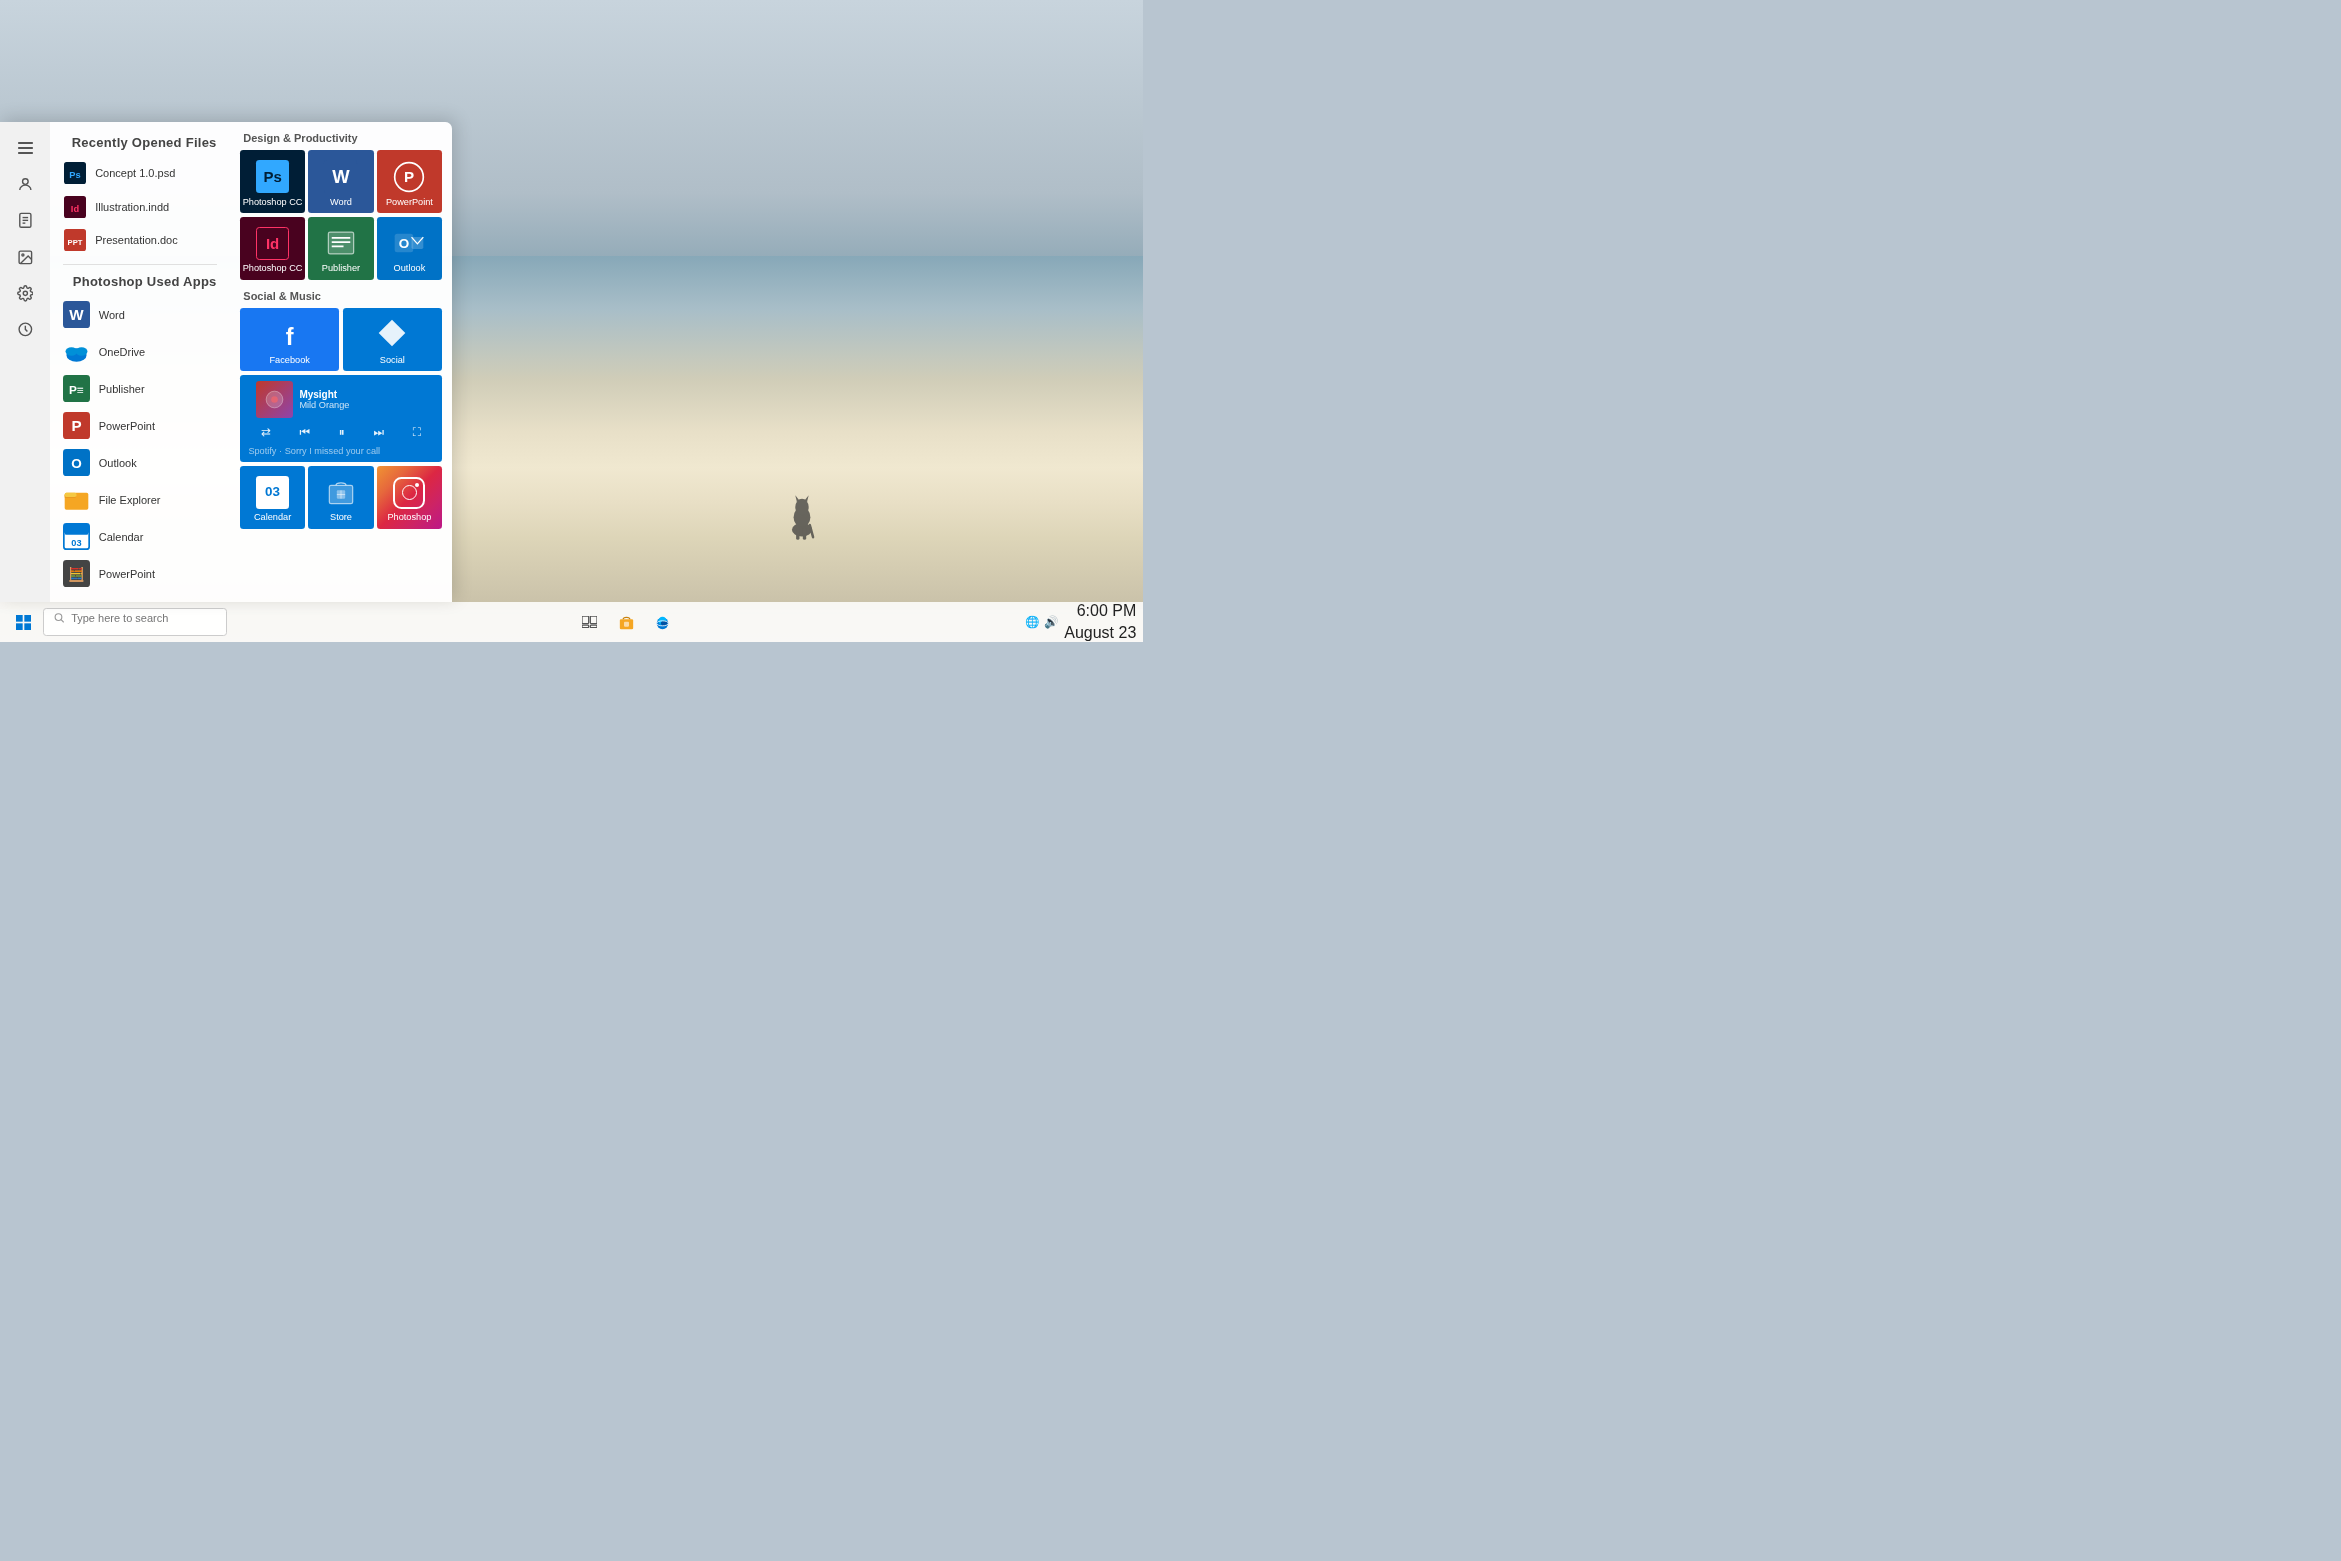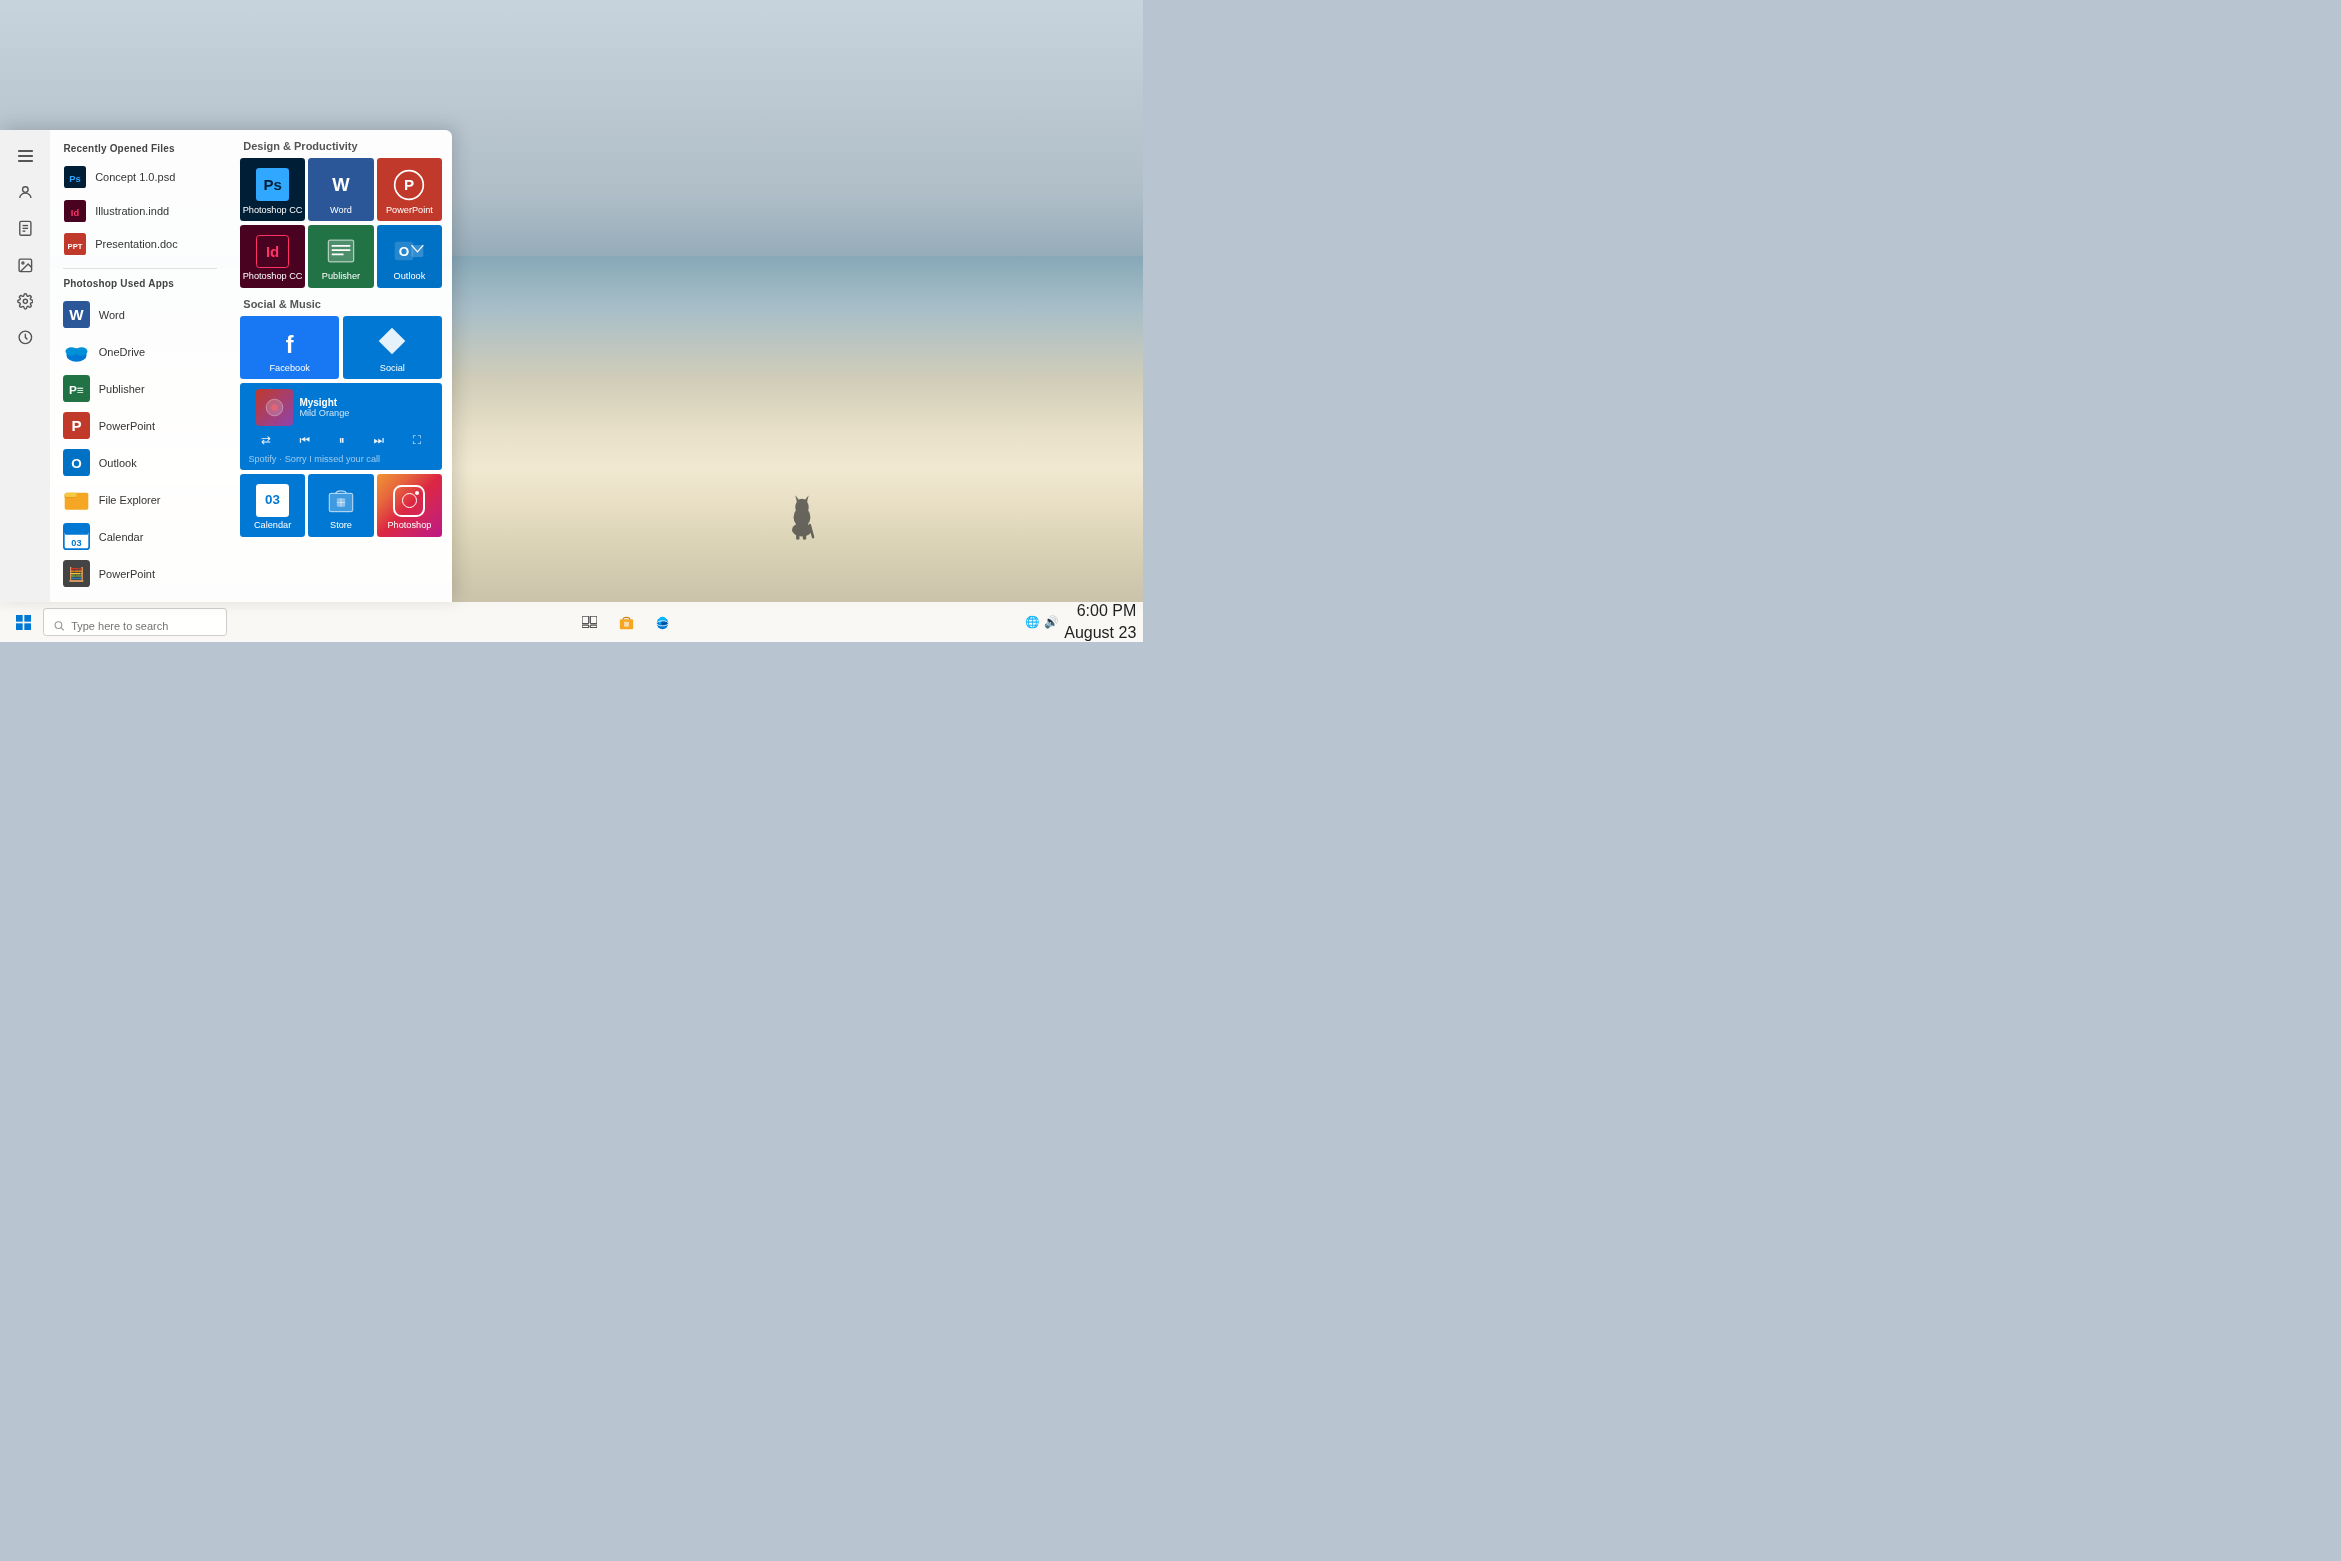--- a/index.html
+++ b/index.html
@@ -64,21 +64,21 @@
       align-items: center;
       justify-content: center;
       border-radius: 3.3px;
       cursor: pointer;
       color: #333;
       font-size: 15px;
     }
 
     .search-bar {
       display: flex;
-      align-items: flex-end;
+      align-items: flex-start;
       background: rgba(255,255,255,0.9);
       border: 0.8px solid #ccc;
       border-radius: 3.3px;
       padding: 3.3px 10px;
       width: 184px;
       height: 28.4px;
       gap: 6.7px;
     }
 
     .search-bar input {
@@ -167,25 +167,26 @@
     }
 
     
     .start-left {
       width: 180px;
       padding: 10px 6.7px;
       overflow-y: auto;
     }
 
     .section-label {
-      font-size: 10px;
+      font-size: 13px;
       font-weight: 600;
       color: #444;
       padding: 3.3px 6.7px 6.7px 6.7px;
       letter-spacing: 0.02em;
+      text-align: right;
     }
 
     .file-item {
       display: flex;
       align-items: center;
       padding: 5px 6.7px;
       border-radius: 3.3px;
       cursor: pointer;
       gap: 8.4px;
     }

